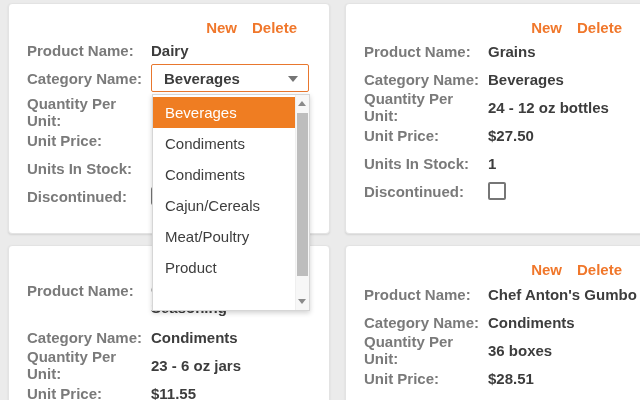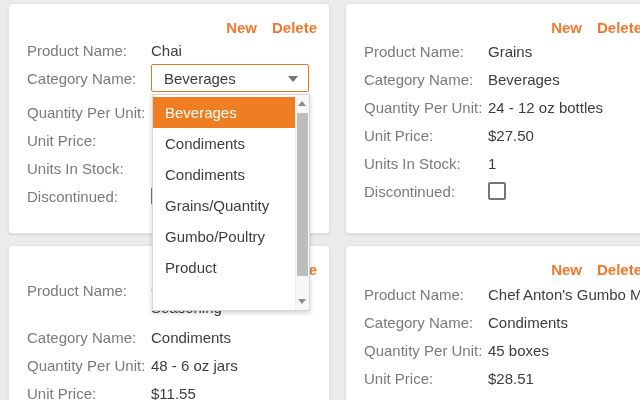--- a/index.html
+++ b/index.html
@@ -12,30 +12,30 @@
     position:absolute;background:#fff;
     border:1px solid #e3e3e3;border-radius:4px;
     box-shadow:0 1px 2px rgba(0,0,0,.10);
     box-sizing:border-box;
   }
   #card1{left:8px;top:3px;width:322px;height:231px;}
   #card2{left:345px;top:3px;width:310px;height:231px;}
   #card3{left:8px;top:245px;width:322px;height:190px;}
   #card4{left:345px;top:245px;width:310px;height:190px;}
 
-  .actions{position:absolute;top:15px;right:12px;display:flex;gap:15px;}
+  .actions{position:absolute;top:15px;right:32px;display:flex;gap:15px;}
   .action-link{color:#f0772b;font-weight:bold;cursor:pointer;}
 
   .rows{position:absolute;left:0;right:0;}
   #card1 .rows{top:32px;}
   #card2 .rows{top:33px;}
   #card3 .rows{top:31px;}
   #card4 .rows{top:34px;}
 
-  .row{display:flex;align-items:center;height:28px;padding:0 18px;}
+  .row{display:flex;align-items:center;height:28px;padding:0 18px;font-weight:bold;}
   .row .lbl{width:124px;flex:none;color:#7a7a7a;}
   .row .val{color:#3d3d3d;white-space:nowrap;}
   .sp6{height:6px;}
 
   .row.wrap{height:auto;align-items:flex-start;}
   .row.wrap .lbl{line-height:28px;}
   .row.wrap .val{width:140px;line-height:18px;padding-top:4px;white-space:normal;}
 
   .selectbox{
     position:relative;width:158px;height:28px;box-sizing:border-box;
@@ -73,21 +73,21 @@
 <body>
 
 <div class="card" id="card1">
   <div class="actions">
     <span class="action-link">New</span>
     <span class="action-link">Delete</span>
   </div>
   <div class="rows">
     <div class="row">
       <span class="lbl">Product Name:</span>
-      <span class="val">Chai</span>
+      <span class="val">Dairy</span>
     </div>
     <div class="row">
       <span class="lbl">Category Name:</span>
       <div class="selectbox">
         <span>Beverages</span>
         <span class="arrow"></span>
       </div>
     </div>
     <div class="sp6"></div>
     <div class="row">
@@ -152,21 +152,21 @@
       <span class="lbl">Product Name:</span>
       <span class="val">Chef Anton's Cajun Seasoning</span>
     </div>
     <div class="sp6"></div>
     <div class="row">
       <span class="lbl">Category Name:</span>
       <span class="val">Condiments</span>
     </div>
     <div class="row">
       <span class="lbl">Quantity Per Unit:</span>
-      <span class="val">48 - 6 oz jars</span>
+      <span class="val">23 - 6 oz jars</span>
     </div>
     <div class="row">
       <span class="lbl">Unit Price:</span>
       <span class="val">$11.55</span>
     </div>
   </div>
 </div>
 
 <div class="card" id="card4">
   <div class="actions">
@@ -177,36 +177,36 @@
     <div class="row">
       <span class="lbl">Product Name:</span>
       <span class="val">Chef Anton's Gumbo Mix</span>
     </div>
     <div class="row">
       <span class="lbl">Category Name:</span>
       <span class="val">Condiments</span>
     </div>
     <div class="row">
       <span class="lbl">Quantity Per Unit:</span>
-      <span class="val">45 boxes</span>
+      <span class="val">36 boxes</span>
     </div>
     <div class="row">
       <span class="lbl">Unit Price:</span>
       <span class="val">$28.51</span>
     </div>
   </div>
 </div>
 
 <div class="dd-panel">
   <div class="dd-list">
     <div class="dd-item selected">Beverages</div>
     <div class="dd-item">Condiments</div>
     <div class="dd-item">Condiments</div>
-    <div class="dd-item">Grains/Quantity</div>
-    <div class="dd-item">Gumbo/Poultry</div>
+    <div class="dd-item">Cajun/Cereals</div>
+    <div class="dd-item">Meat/Poultry</div>
     <div class="dd-item">Product</div>
   </div>
   <div class="dd-scrollbar">
     <span class="tri-up"></span>
     <span class="dd-thumb"></span>
     <span class="tri-down"></span>
   </div>
 </div>
 
 </body></html>

